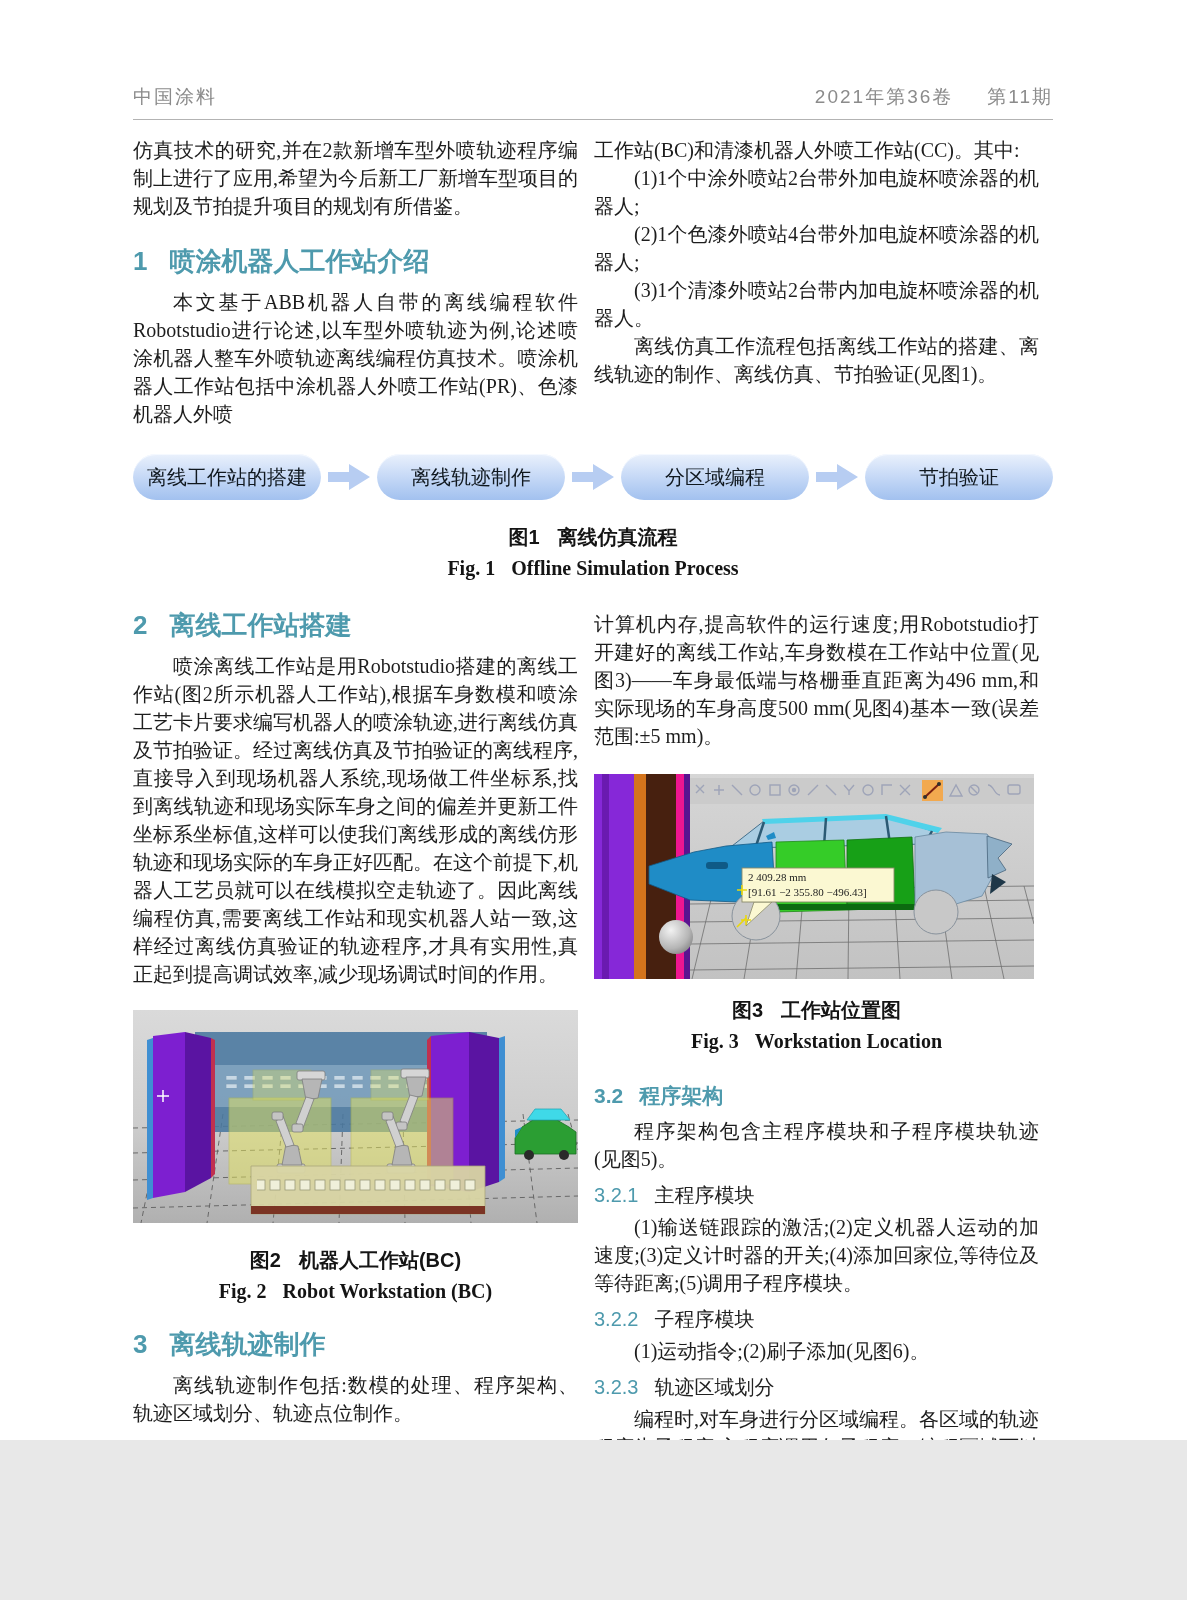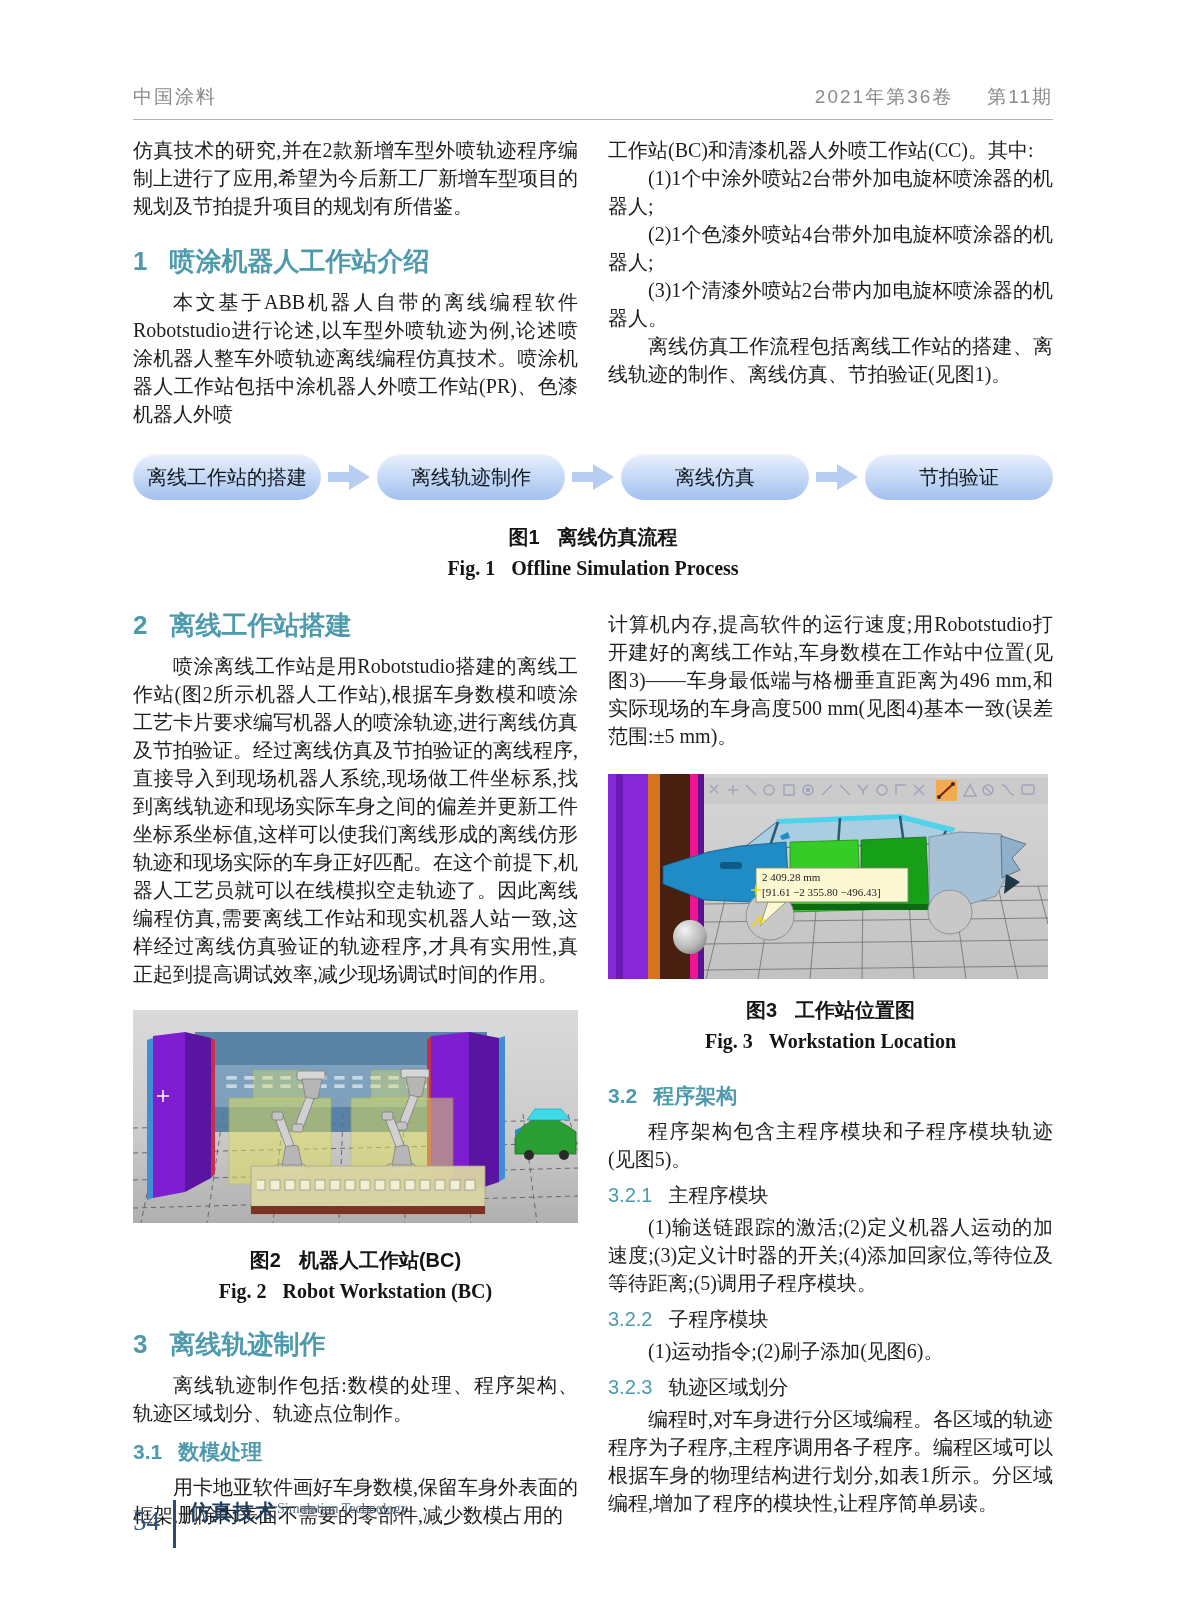--- a/index.html
+++ b/index.html
@@ -1,33 +1,33 @@
 <!DOCTYPE html>
 <html><head>
 <meta charset="utf-8">
 <style>
   html,body { margin:0; padding:0; background:#e8e8e8; }
   .page {
-    position:relative; width:1187px; height:1600px; margin:0 auto;
+    position:relative; width:1187px; height:1440px; margin:0 auto;
     background:#ffffff; overflow:hidden;
     font-family:"Liberation Serif","DejaVu Serif",serif; color:#222;
   }
   .margins { padding:0 134px 0 133px; }
 
   
   .header {
     display:flex; justify-content:space-between; align-items:flex-end;
     padding-top:84px; padding-bottom:9px; border-bottom:1.5px solid #b3b3b3;
     font-family:"Liberation Sans","DejaVu Sans",sans-serif;
     font-size:19px; color:#8b8b8b; letter-spacing:2px;
   }
   .header .issue { display:flex; gap:34px; }
 
   
-  .cols { display:flex; gap:30px; }
+  .cols { display:flex; gap:16px; }
   .col { width:445px; }
   .cols.top { margin-top:16px; }
   .cols.bottom { margin-top:30px; }
 
   p.body { margin:0; font-size:20px; line-height:28px; text-align:justify; color:#1d1d1d; }
   p.indent { text-indent:2em; }
 
   h2.sec {
     display:flex; align-items:baseline; gap:22px; margin:26px 0 12px;
     font-family:"Liberation Sans","DejaVu Sans",sans-serif;
@@ -121,21 +121,21 @@
         <svg width="42" height="28" viewBox="0 0 42 28">
           <polygon points="0,9 21,9 21,1 42,14 21,27 21,19 0,19" fill="#b7cdf2"></polygon>
         </svg>
       </div>
       <div class="pill">离线轨迹制作</div>
       <div class="flow-gap">
         <svg width="42" height="28" viewBox="0 0 42 28">
           <polygon points="0,9 21,9 21,1 42,14 21,27 21,19 0,19" fill="#b7cdf2"></polygon>
         </svg>
       </div>
-      <div class="pill">离线仿真</div>
+      <div class="pill">分区域编程</div>
       <div class="flow-gap">
         <svg width="42" height="28" viewBox="0 0 42 28">
           <polygon points="0,9 21,9 21,1 42,14 21,27 21,19 0,19" fill="#b7cdf2"></polygon>
         </svg>
       </div>
       <div class="pill">节拍验证</div>
     </div>
     <div class="figcap">
       <div class="cn">
         <span>图1</span>

